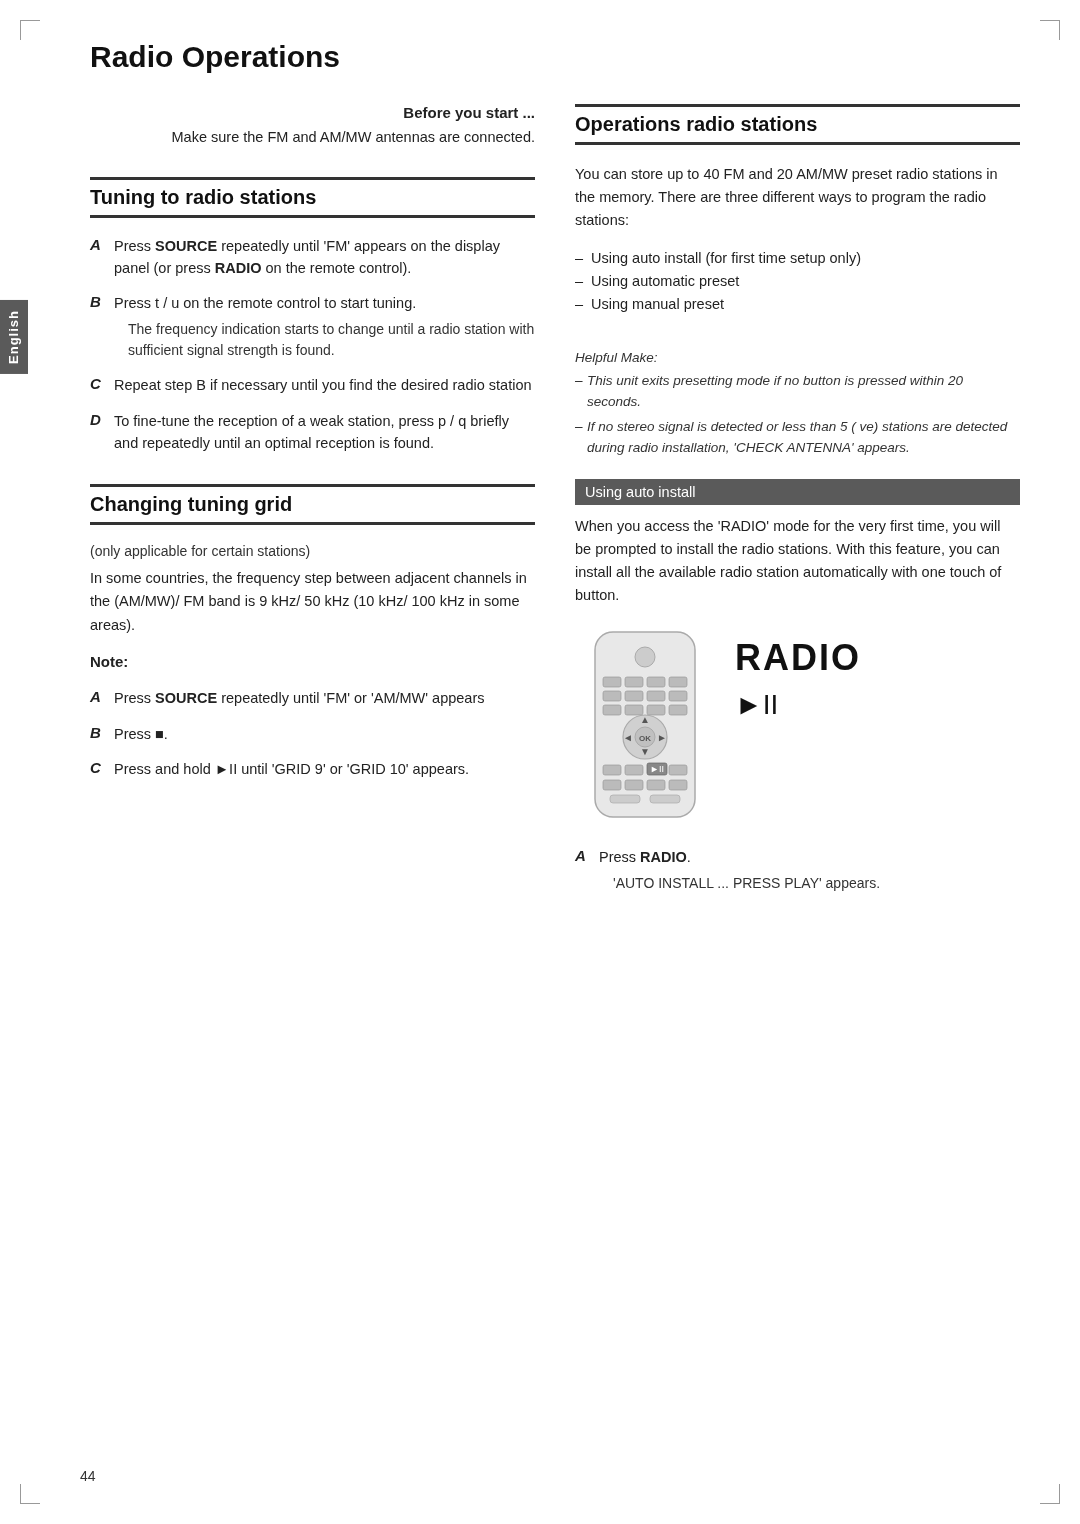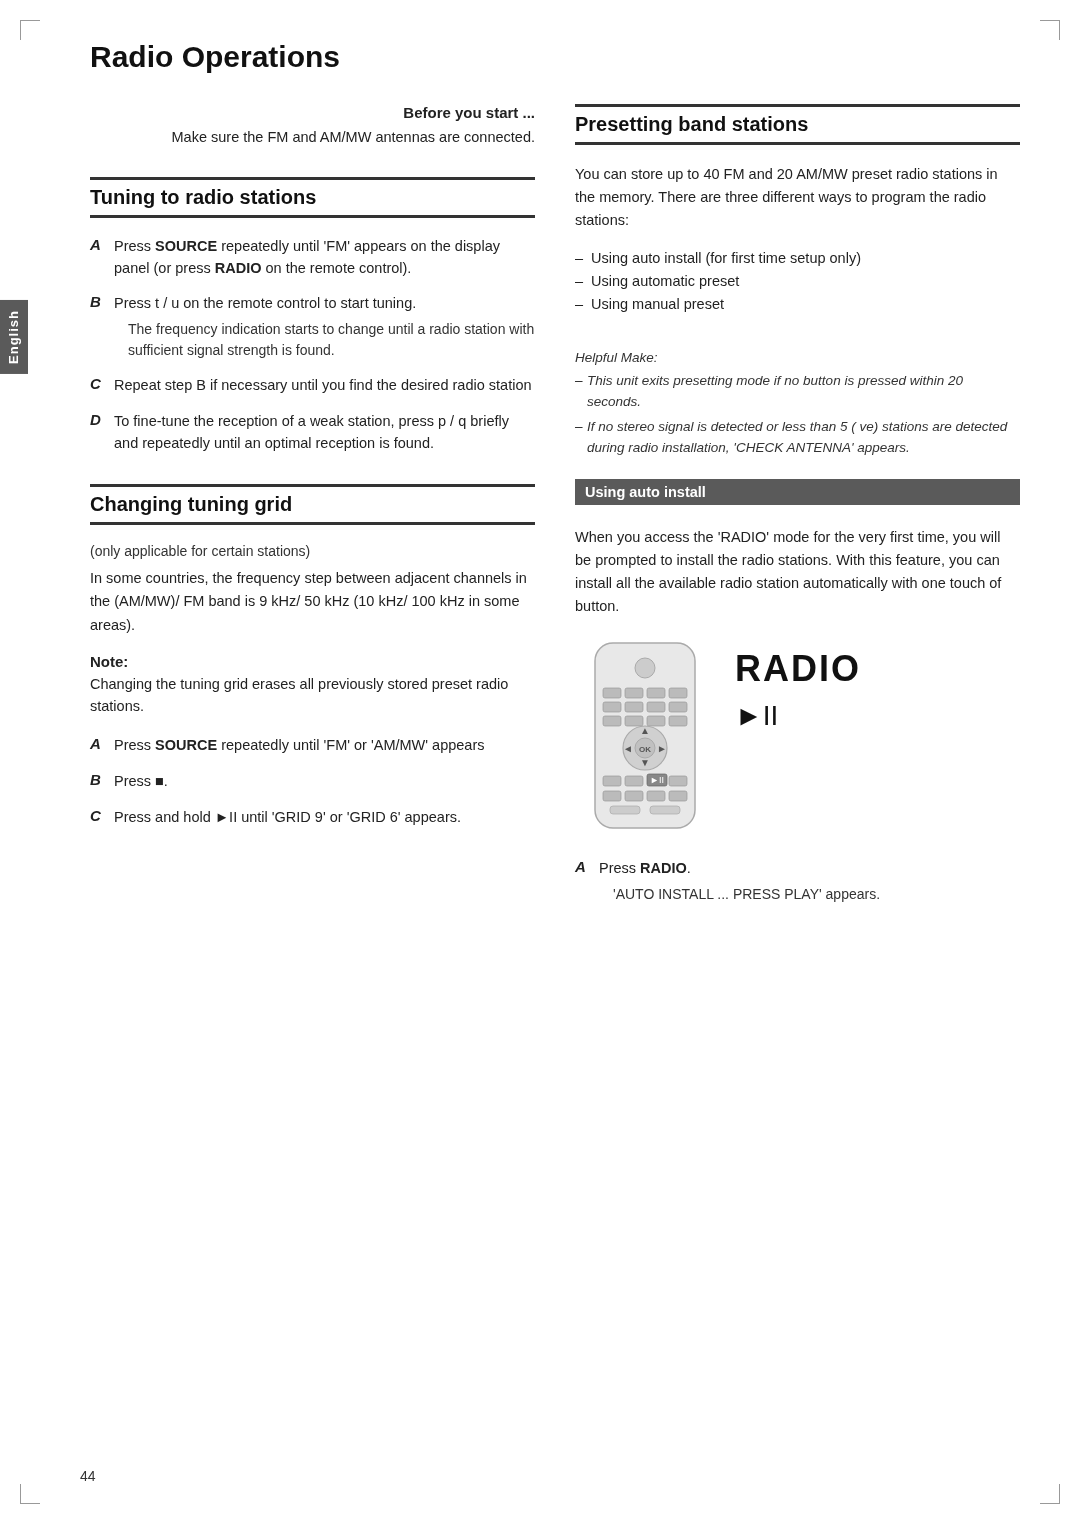--- a/index.html
+++ b/index.html
@@ -174,24 +174,24 @@
     .helpful-hints-title {
       font-style: italic;
       font-size: 13.5px;
       font-weight: normal;
       margin-bottom: 2px;
     }
 
     .using-auto-install-header {
       background: #5a5a5a;
       color: #fff;
-      font-weight: bold;
+      font-weight: normal;
       font-size: 14.5px;
       padding: 5px 10px;
-      margin-bottom: 21px;
+      margin-bottom: 10px;
     }
 
     .auto-install-text {
       font-size: 14.5px;
       line-height: 1.6;
       margin-bottom: 20px;
     }
 
     
     .remote-area {
@@ -311,47 +311,46 @@
       </div>
 
       <div class="changing-tuning-section">
         <div class="section-title">Changing tuning grid</div>
 
         <div class="only-applicable">(only applicable for certain stations)</div>
         <div class="freq-step-text">In some countries, the frequency step between adjacent channels in the (AM/MW)/ FM band is 9 kHz/ 50 kHz (10 kHz/ 100 kHz in some areas).</div>
 
         <div class="note-section">
           <div class="note-label">Note:</div>
-          <div style="font-size:14.5px; line-height:1.5;">Changing the tuning grid erases all previously stored preset radio stations.</div>
         </div>
 
         <ul class="step-list">
 
           <li class="step-item">
             <span class="step-letter">A</span>
             <span class="step-text">Press <strong>SOURCE</strong> repeatedly until 'FM' or 'AM/MW' appears</span>
           </li>
 
           <li class="step-item">
             <span class="step-letter">B</span>
             <span class="step-text">Press ■.</span>
           </li>
 
           <li class="step-item">
             <span class="step-letter">C</span>
-            <span class="step-text">Press and hold ►II until 'GRID 9' or 'GRID 6' appears.</span>
+            <span class="step-text">Press and hold ►II until 'GRID 9' or 'GRID 10' appears.</span>
           </li>
         </ul>
       </div>
     </div>
 
     <div class="right-col">
 
       <div>
-        <div class="section-title">Presetting band stations</div>
+        <div class="section-title">Operations radio stations</div>
 
         <div class="preset-intro">You can store up to 40 FM and 20 AM/MW preset radio stations in the memory. There are three different ways to program the radio stations:</div>
 
         <ul class="preset-list">
           <li>Using auto install (for first time setup only)</li>
           <li>Using automatic preset</li>
           <li>Using manual preset</li>
         </ul>
 
         <div class="helpful-hints">

